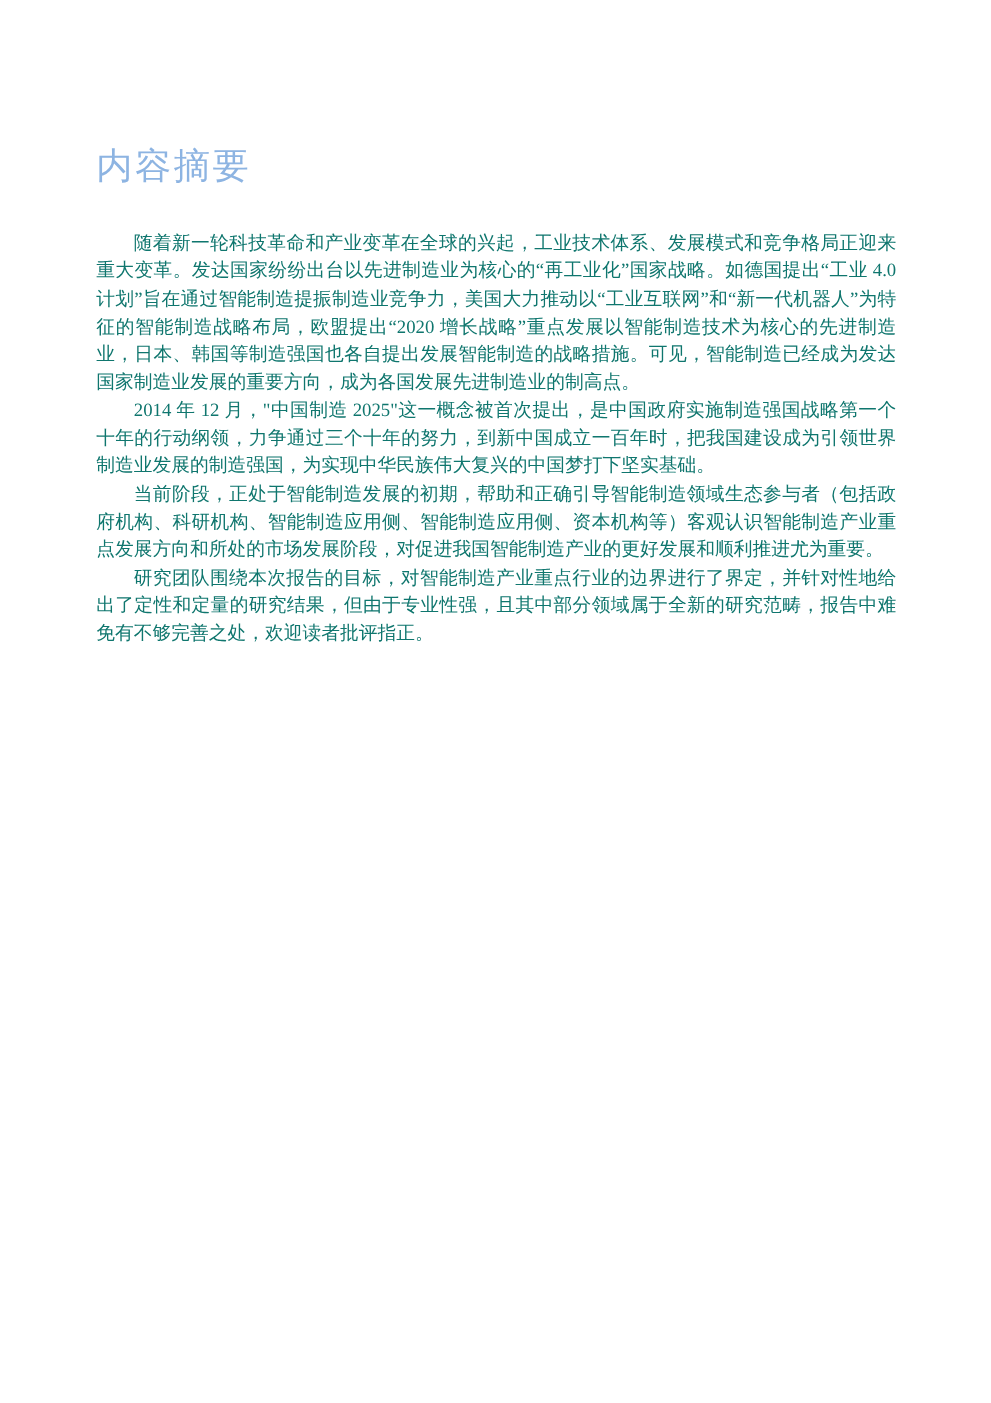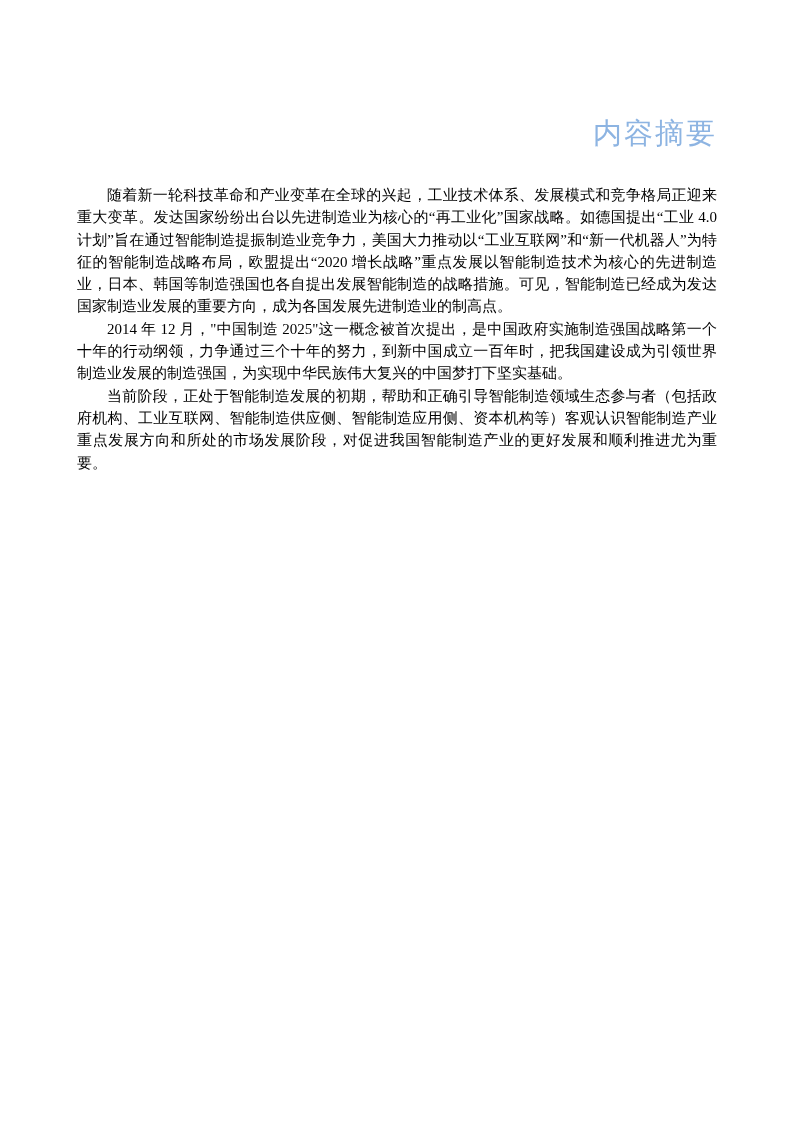--- a/index.html
+++ b/index.html
@@ -17,44 +17,45 @@
     font-family: "Liberation Serif", "DejaVu Serif", serif;
   }
   .content {
     position: absolute;
     top: 112px;
     left: 77px;
     width: 640px;
   }
   .doc-title {
     margin: 0 0 30px 0;
-    text-align: right;
+    text-align: left;
     font-size: 29px;
     font-weight: 400;
     letter-spacing: 2px;
     color: #8DB4E2;
     line-height: 42px;
   }
   .body-text p {
     margin: 0;
     padding: 0;
     text-indent: 2em;
     text-align: justify;
     text-justify: inter-ideograph;
     font-size: 15px;
     line-height: 22.3px;
-    color: #000000;
+    color: #0f766e;
     word-break: break-word;
   }
 </style>
 </head>
 <body>
 
 <div class="page">
   <div class="content">
     <h1 class="doc-title" style="color: rgb(141, 180, 226);">内容摘要</h1>
     <div class="body-text">
       <p>随着新一轮科技革命和产业变革在全球的兴起，工业技术体系、发展模式和竞争格局正迎来重大变革。发达国家纷纷出台以先进制造业为核心的“再工业化”国家战略。如德国提出“工业 4.0 计划”旨在通过智能制造提振制造业竞争力，美国大力推动以“工业互联网”和“新一代机器人”为特征的智能制造战略布局，欧盟提出“2020 增长战略”重点发展以智能制造技术为核心的先进制造业，日本、韩国等制造强国也各自提出发展智能制造的战略措施。可见，智能制造已经成为发达国家制造业发展的重要方向，成为各国发展先进制造业的制高点。</p>
       <p>2014 年 12 月，"中国制造 2025"这一概念被首次提出，是中国政府实施制造强国战略第一个十年的行动纲领，力争通过三个十年的努力，到新中国成立一百年时，把我国建设成为引领世界制造业发展的制造强国，为实现中华民族伟大复兴的中国梦打下坚实基础。</p>
-      <p>当前阶段，正处于智能制造发展的初期，帮助和正确引导智能制造领域生态参与者（包括政 府机构、工业互联网、智能制造供应侧、智能制造应用侧、资本机构等）客观认识智能制造产业重点发展方向和所处的市场发展阶段，对促进我国智能制造产业的更好发展和顺利推进尤为重要。</p>
+      <p>当前阶段，正处于智能制造发展的初期，帮助和正确引导智能制造领域生态参与者（包括政 府机构、科研机构、智能制造应用侧、智能制造应用侧、资本机构等）客观认识智能制造产业重点发展方向和所处的市场发展阶段，对促进我国智能制造产业的更好发展和顺利推进尤为重要。</p>
+      <p>研究团队围绕本次报告的目标，对智能制造产业重点行业的边界进行了界定，并针对性地给出了定性和定量的研究结果，但由于专业性强，且其中部分领域属于全新的研究范畴，报告中难免有不够完善之处，欢迎读者批评指正。</p>
     </div>
   </div>
 </div>
 
 </body></html>

